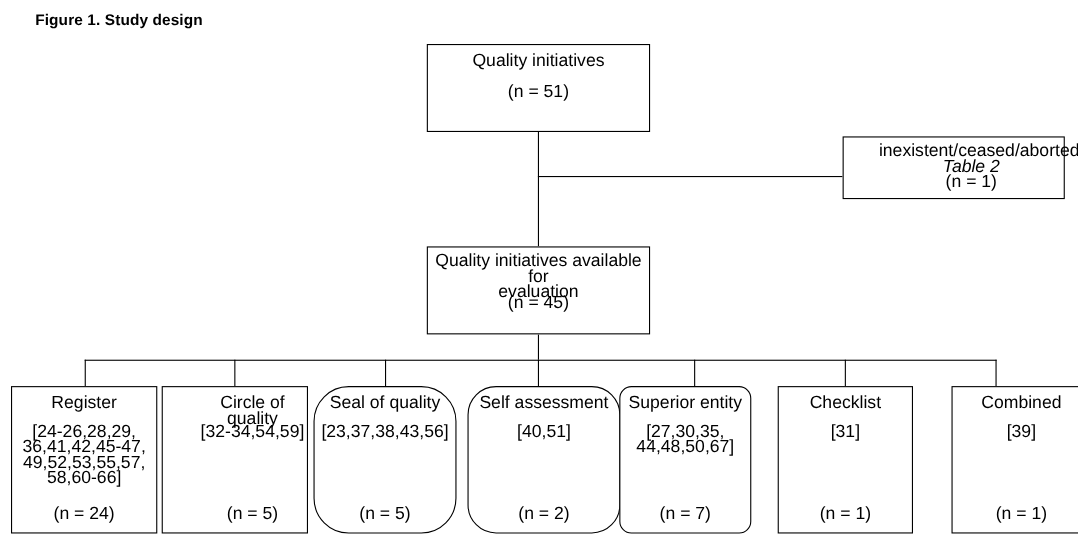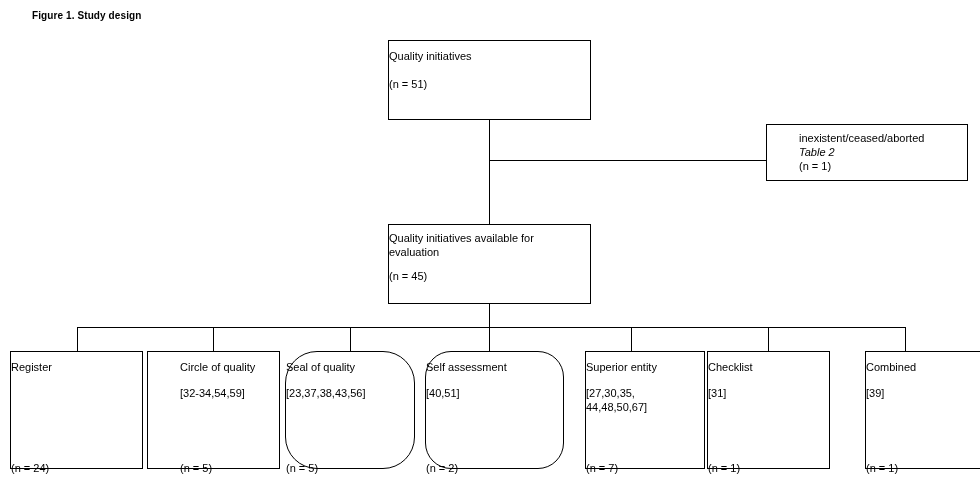--- a/index.html
+++ b/index.html
@@ -15,21 +15,21 @@
     position: relative;
     width: 980px;
     height: 500px;
     background: #ffffff;
     overflow: hidden;
   }
   .fig-title {
     position: absolute;
     left: 32px;
     top: 10px;
-    font-size: 10px;
+    font-size: 14px;
     font-weight: bold;
     letter-spacing: 0.1px;
     white-space: nowrap;
   }
   .node {
     position: absolute;
     box-sizing: border-box;
     border: 1px solid #000000;
     background: #ffffff;
   }
@@ -42,21 +42,22 @@
     position: absolute;
     background: #000000;
   }
   .vline { width: 1px; }
   .hline { height: 1px; }
 
   .txt {
     position: absolute;
     left: 0;
     right: 0;
-    font-size: 11px;
+    text-align: center;
+    font-size: 16px;
     line-height: 14px;
     white-space: pre-line;
   }
   .txt-it { font-style: italic; }
 
   
   #node-root { left: 388px; top: 40px; width: 203px; height: 80px; }
   #node-root .t-label { top: 8px; }
   #node-root .t-count { top: 36px; }
 
@@ -65,21 +66,21 @@
   #node-excluded .t-label { top: 6px; }
   #node-excluded .t-table { top: 20px; }
   #node-excluded .t-count { top: 34px; }
 
   
   #node-available { left: 388px; top: 224px; width: 203px; height: 80px; }
   #node-available .t-label { top: 6px; }
   #node-available .t-count { top: 44px; }
 
   
-  .leaf { top: 351px; height: 118px; }
+  .leaf { top: 351px; height: 134px; }
   .leaf .t-label { top: 8px; }
   .leaf .t-refs { top: 34px; }
   .leaf .t-count { top: 109px; }
 </style>
 </head>
 <body>
 
 <div id="canvas">
 
   <div class="fig-title">Figure 1. Study design</div>
@@ -119,20 +120,24 @@
     <div class="node-inner">
       <div class="txt t-label">Quality initiatives available for
 evaluation</div>
       <div class="txt t-count">(n = 45)</div>
     </div>
   </div>
 
   <div class="node leaf" style="left:10px; width:133px;">
     <div class="node-inner">
       <div class="txt t-label">Register</div>
+      <div class="txt t-refs">[24-26,28,29,
+36,41,42,45-47,
+49,52,53,55,57,
+58,60-66]</div>
       <div class="txt t-count">(n = 24)</div>
     </div>
   </div>
 
   <div class="node leaf" style="left:147px; width:133px;padding-left:32px;">
     <div class="node-inner">
       <div class="txt t-label">Circle of quality</div>
       <div class="txt t-refs">[32-34,54,59]</div>
       <div class="txt t-count">(n = 5)</div>
     </div>
@@ -147,21 +152,21 @@
   </div>
 
   <div class="node leaf" style="left:425px; width:139px;border-radius:26px;">
     <div class="node-inner">
       <div class="txt t-label">Self assessment</div>
       <div class="txt t-refs">[40,51]</div>
       <div class="txt t-count">(n = 2)</div>
     </div>
   </div>
 
-  <div class="node leaf" style="left:585px; width:120px;">
+  <div class="node leaf" style="left:563px; width:120px;border-radius:11px;">
     <div class="node-inner">
       <div class="txt t-label">Superior entity</div>
       <div class="txt t-refs">[27,30,35,
 44,48,50,67]</div>
       <div class="txt t-count">(n = 7)</div>
     </div>
   </div>
 
   <div class="node leaf" style="left:707px; width:123px;">
     <div class="node-inner">

